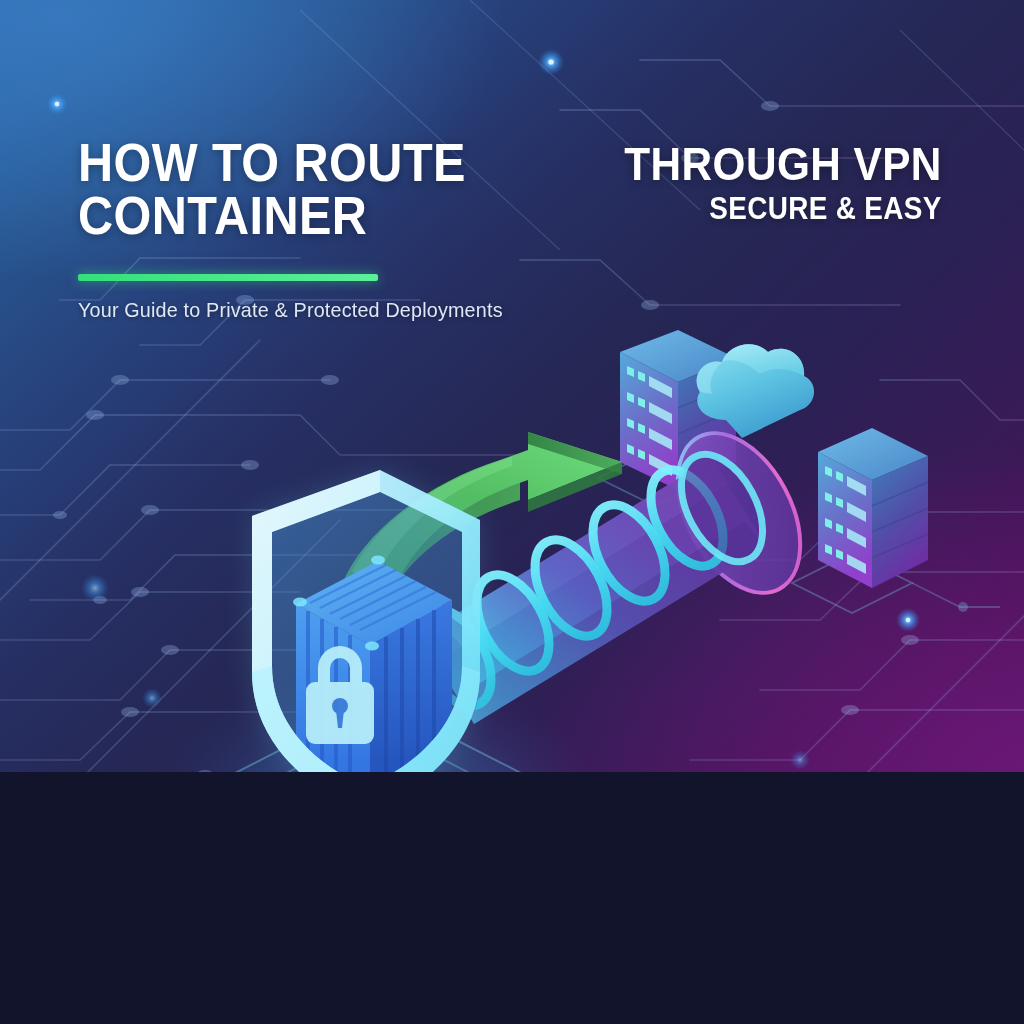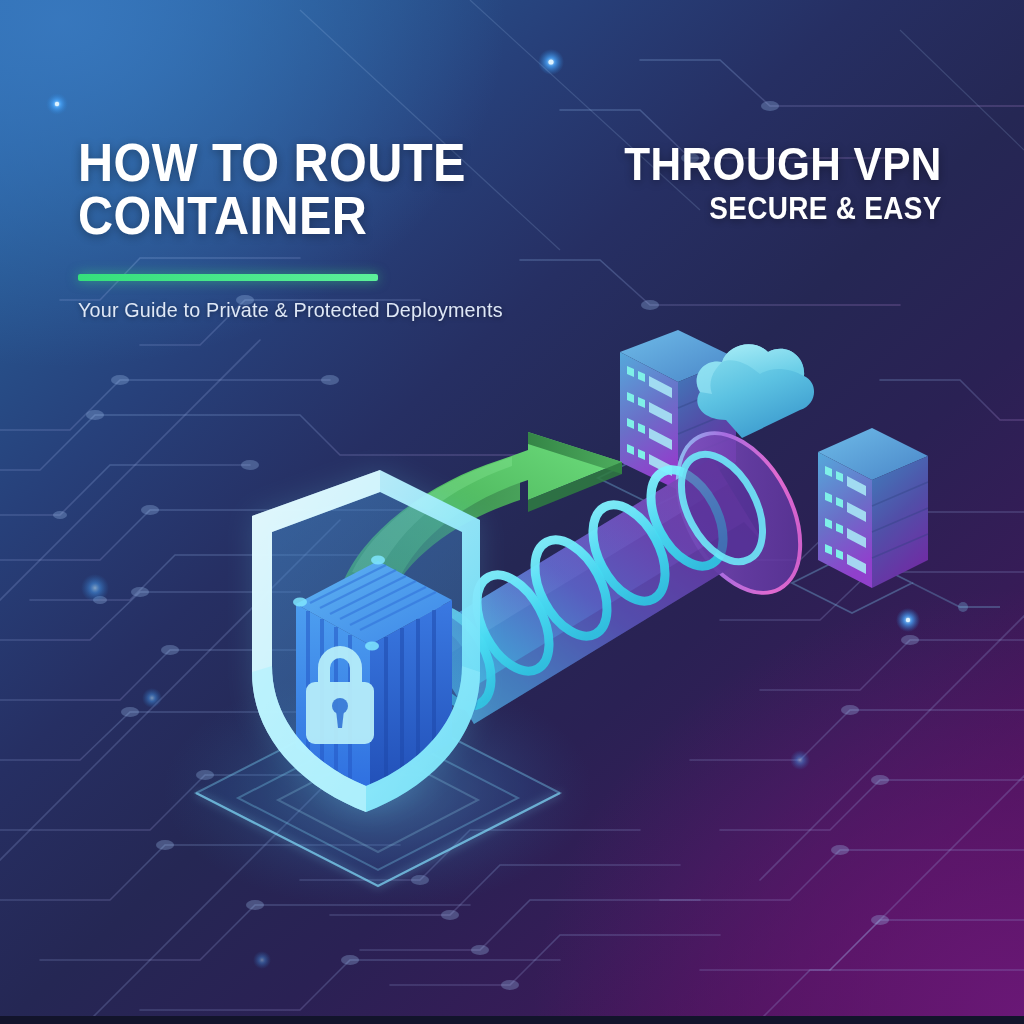--- a/index.html
+++ b/index.html
@@ -3,21 +3,21 @@
 <meta charset="utf-8">
 <title>How To Route Container Through VPN</title>
 <style>
   * { margin:0; padding:0; box-sizing:border-box; }
   html,body{ background:#12142b; }
   body{
     font-family:"Liberation Sans", sans-serif;
     width:1024px; height:1024px; overflow:hidden; position:relative;
   }
   #poster{
-    position:absolute; inset:0; width:1024px; height:1016px; overflow:hidden;
+    position:absolute; inset:0; width:1024px; height:772px; overflow:hidden;
     background:
       radial-gradient(ellipse 70% 55% at 6% 2%,   rgba(56,120,190,0.95) 0%, rgba(56,120,190,0) 62%),
       radial-gradient(ellipse 80% 70% at 100% 100%, rgba(107,24,120,0.95) 0%, rgba(107,24,120,0) 60%),
       linear-gradient(138deg,
         #2c6db2 0%,
         #27558f 14%,
         #27407a 27%,
         #262f63 40%,
         #252754 53%,
         #2a2154 65%,

